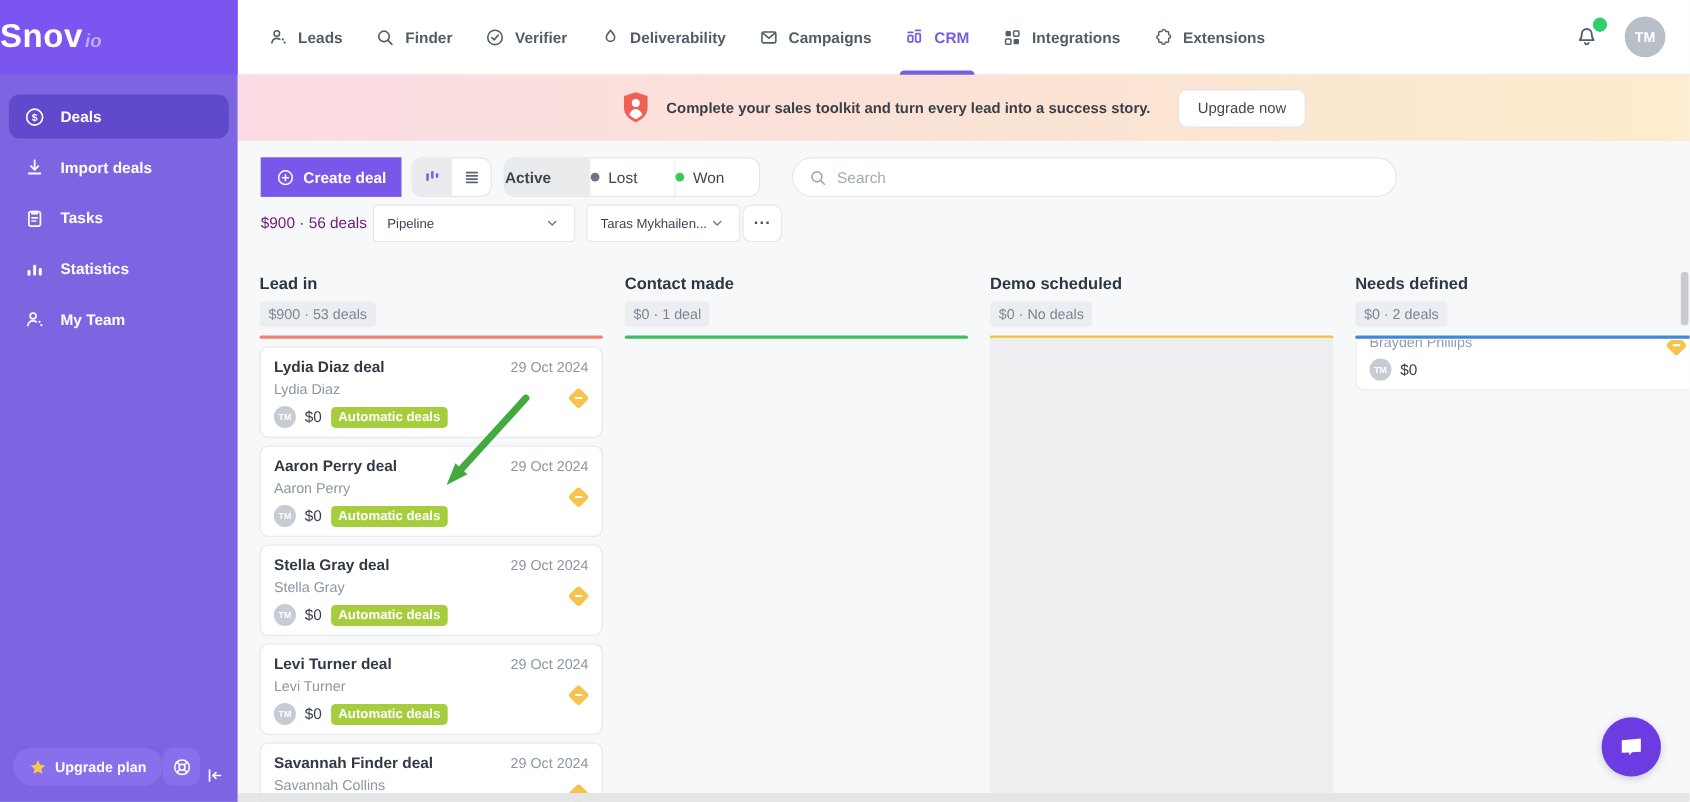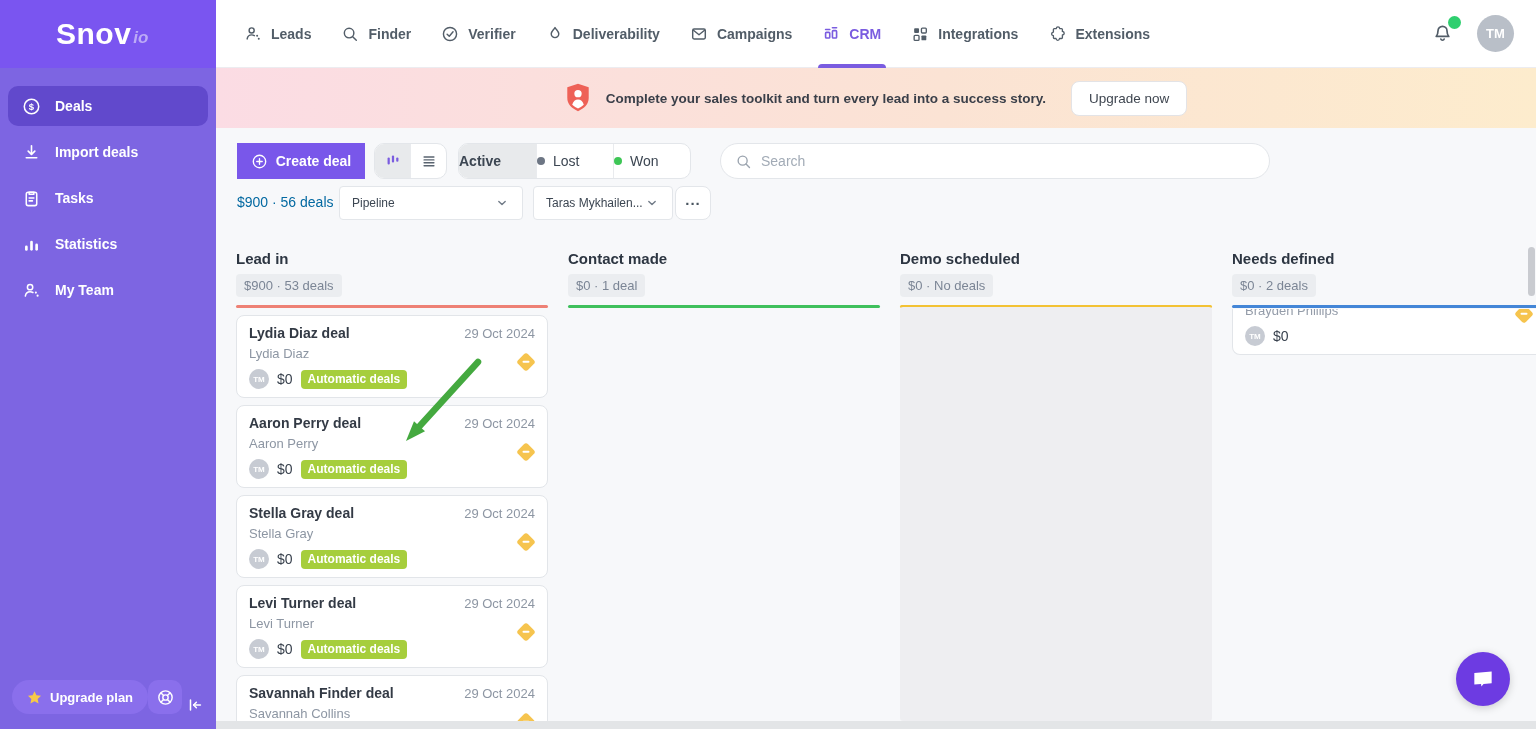--- a/index.html
+++ b/index.html
@@ -5,21 +5,21 @@
   * { box-sizing: border-box; margin: 0; padding: 0; }
   html, body { width: 1536px; height: 729px; overflow: hidden;
     font-family: "Liberation Sans", sans-serif; background: #f7f8fa; }
 
   .abs { position: absolute; }
 
   
   .sidebar { position: absolute; left: 0; top: 0; width: 216px; height: 729px;
     background: #7d65e2; z-index: 20; }
   .logo { height: 68px; background: #7a55f0; display: flex; align-items: center;
-    padding-left: 56px; }
+    }
   .logo-main { color: #fff; font-size: 30px; font-weight: bold; letter-spacing: .5px; }
   .logo-suffix { color: #bcaaf6; font-size: 17px; font-weight: bold; font-style: italic; margin-left: 2px; margin-top: 8px; }
   .side-nav { padding: 18px 8px 0 8px; }
   .side-item { display: flex; align-items: center; gap: 14px; height: 40px;
     margin-bottom: 6px; padding: 0 14px; color: #fff; font-size: 14px; font-weight: bold;
     border-radius: 10px; cursor: pointer; }
   .side-item.active { background: #6149cc; }
   .side-item svg { flex: 0 0 auto; }
   .sb-bottom { position: absolute; bottom: 15px; left: 12px; right: 12px;
     display: flex; align-items: flex-end; }
@@ -85,21 +85,21 @@
   .dot-won { background: #3ec656; }
 
   .searchbar { left: 504px; top: 15px; width: 550px; height: 36px; background: #fff;
     border: 1px solid #e3e6ea; border-radius: 18px; display: flex; align-items: center;
     padding: 0 14px; gap: 9px; color: #9aa3ae; }
   .searchbar input { border: none; outline: none; flex: 1; font-size: 14px;
     font-family: inherit; color: #3c4652; background: transparent; }
   .searchbar input::placeholder { color: #a2abb6; }
 
   .summary { left: 21px; top: 57px; height: 34px; line-height: 34px;
-    font-size: 14px; color: #0369a1; }
+    font-size: 14px; color: #701a75; }
   .select { top: 58px; height: 34px; background: #fff; border: 1px solid #e3e6ea;
     border-radius: 4px; display: flex; align-items: center; padding: 0 12px;
     font-size: 12px; color: #3c4652; cursor: pointer; justify-content: center; }
   .select .chev { margin-left: auto; color: #717b87; display: flex; }
   .sel-pipeline { left: 123px; width: 184px; }
   .sel-owner { left: 317px; width: 140px; }
   .more-btn { left: 459px; top: 58px; width: 36px; height: 34px; background: #fff;
     border: 1px solid #e3e6ea; border-radius: 8px; display: flex; align-items: center;
     justify-content: center; cursor: pointer; color: #4a5560; font-weight: bold;
     font-size: 15px; letter-spacing: 1px; }

